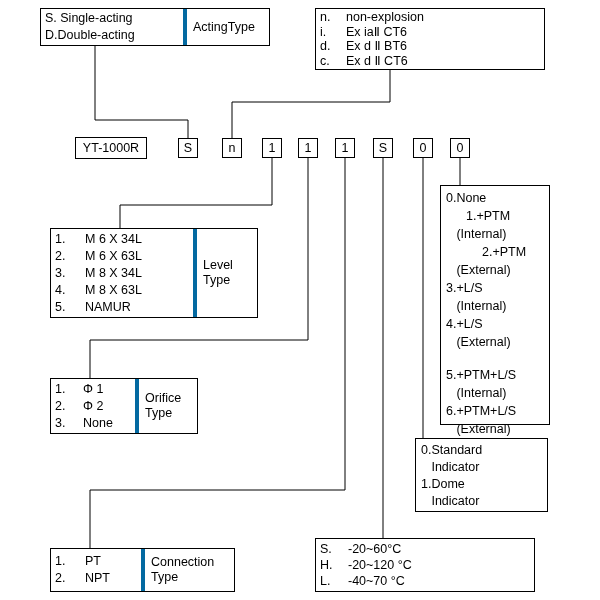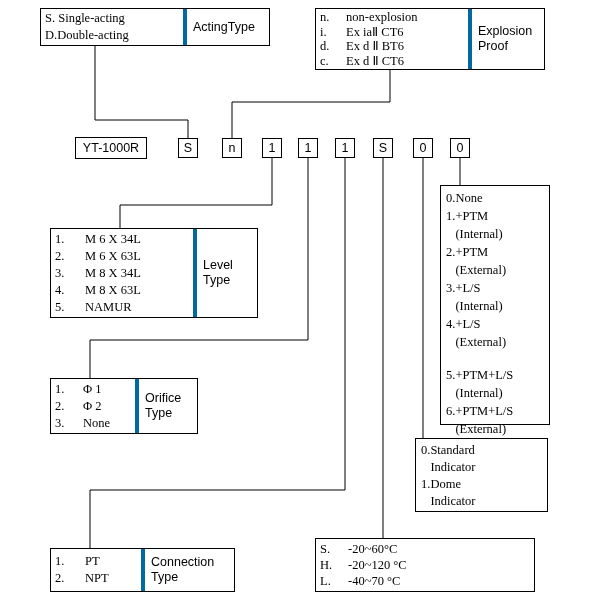--- a/index.html
+++ b/index.html
@@ -6,21 +6,21 @@
   .stage {
     position:relative; width:600px; height:600px; background:#fff;
     font-family:"Liberation Sans", sans-serif; font-size:12.5px; color:#000;
   }
   svg.wires { position:absolute; left:0; top:0; width:600px; height:600px; }
   .box {
     position:absolute; border:1px solid #000; background:#fff;
     box-sizing:border-box; display:flex; align-items:stretch;
   }
   .opts { display:flex; flex-direction:column; padding:2px 4px; justify-content:center; }
-  .row { display:flex; line-height:17px; white-space:pre;font-family:Liberation Serif, serif; }
+  .row { display:flex; line-height:17px; white-space:pre; }
   .k { display:inline-block; flex:0 0 auto; }
   .lbl {
     border-left:4px solid #0369a1; display:flex; flex-direction:column;
     justify-content:center; padding:2px 6px; line-height:15px;
   }
   .codebox { align-items:center; justify-content:center; }
   .pre { white-space:pre; }
 </style>
 </head>
 <body>
@@ -58,21 +58,20 @@
       </div>
       <div class="row" style="line-height:14.5px;">
         <span class="k" style="width:26px;">d.</span>
         <span>Ex d Ⅱ BT6</span>
       </div>
       <div class="row" style="line-height:14.5px;">
         <span class="k" style="width:26px;">c.</span>
         <span>Ex d Ⅱ CT6</span>
       </div>
     </div>
-    <div class="lbl" style="flex:1;">Explosion Proof</div>
   </div>
 
   <div class="box codebox" style="left:75px; top:137px; width:72px; height:22px;">YT-1000R</div>
   <div class="box codebox" style="left:178px; top:138px; width:20px; height:20px;">S</div>
   <div class="box codebox" style="left:222px; top:138px; width:20px; height:20px;">n</div>
   <div class="box codebox" style="left:262px; top:138px; width:20px; height:20px;">1</div>
   <div class="box codebox" style="left:298px; top:138px; width:20px; height:20px;">1</div>
   <div class="box codebox" style="left:335px; top:138px; width:20px; height:20px;">1</div>
   <div class="box codebox" style="left:373px; top:138px; width:20px; height:20px;">S</div>
   <div class="box codebox" style="left:413px; top:138px; width:20px; height:20px;">0</div>
@@ -158,23 +157,23 @@
       <div class="row pre">0.Standard</div>
       <div class="row pre">   Indicator</div>
       <div class="row pre">1.Dome</div>
       <div class="row pre">   Indicator</div>
     </div>
   </div>
 
   <div class="box" style="left:440px; top:185px; width:110px; height:240px;">
     <div class="opts" style="justify-content:flex-start; padding:3px 5px;">
       <div class="row pre" style="line-height:18px;">0.None</div>
-      <div class="row pre" style="line-height:18px;">1.+PTM</div>
+      <div class="row pre" style="line-height:18px;margin-left:20px;">1.+PTM</div>
       <div class="row pre" style="line-height:18px;">   (Internal)</div>
-      <div class="row pre" style="line-height:18px;">2.+PTM</div>
+      <div class="row pre" style="line-height:18px;margin-left:36px;">2.+PTM</div>
       <div class="row pre" style="line-height:18px;">   (External)</div>
       <div class="row pre" style="line-height:18px;">3.+L/S</div>
       <div class="row pre" style="line-height:18px;">   (Internal)</div>
       <div class="row pre" style="line-height:18px;">4.+L/S</div>
       <div class="row pre" style="line-height:18px;">   (External)</div>
       <div class="row pre" style="line-height:18px;margin-top:15px;">5.+PTM+L/S</div>
       <div class="row pre" style="line-height:18px;">   (Internal)</div>
       <div class="row pre" style="line-height:18px;">6.+PTM+L/S</div>
       <div class="row pre" style="line-height:18px;">   (External)</div>
     </div>

